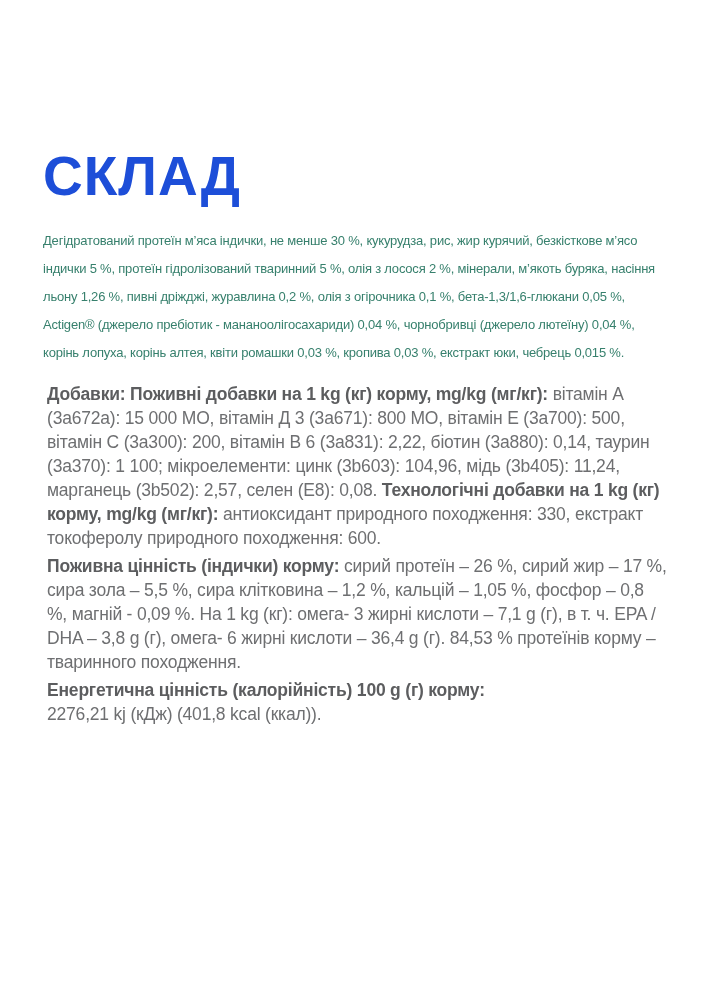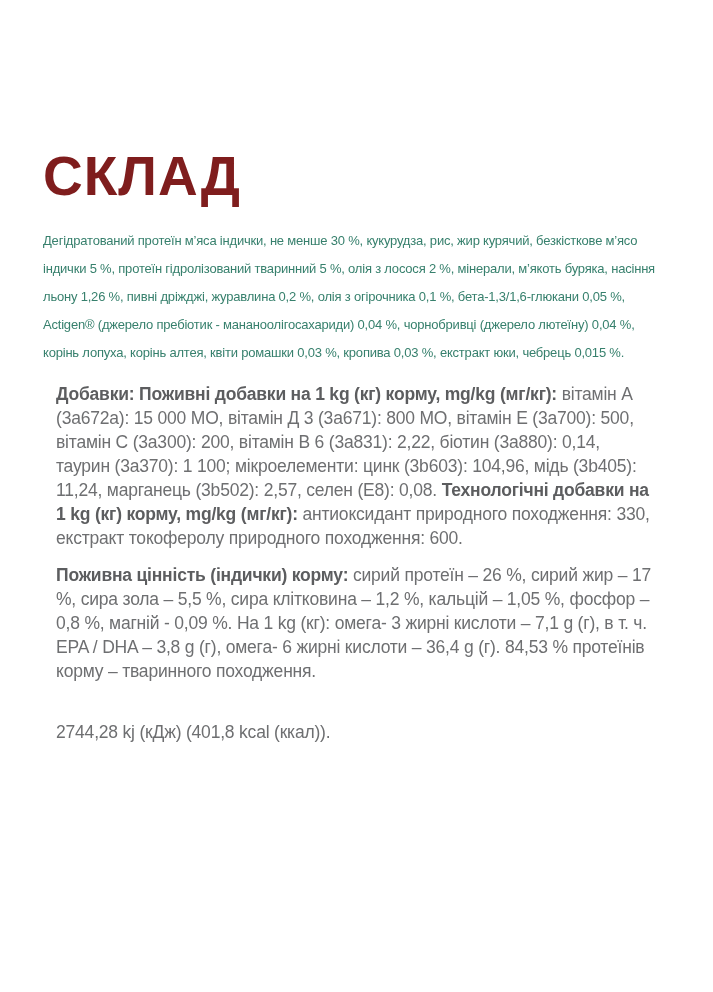--- a/index.html
+++ b/index.html
@@ -20,31 +20,31 @@
     height: 992px;
     padding: 146px 42px 0 43px;
     background: #ffffff;
   }
   .page-title {
     margin: 0 0 20px 0;
     font-size: 55px;
     line-height: 1.1;
     font-weight: bold;
     letter-spacing: 1px;
-    color: #7f1d1d;
+    color: #1d4ed8;
   }
   .ingredients {
     margin: 0 0 15px 0;
     font-size: 13px;
     line-height: 28px;
     letter-spacing: -0.2px;
     color: #37806d;
   }
   .details {
-    margin: 13px;
+    margin: 4px;
     font-size: 17.5px;
     line-height: 24px;
     letter-spacing: -0.2px;
     color: #6e6f71;
   }
   .details b {
     color: #5c5d5f;
     font-weight: bold;
   }
 </style>
@@ -54,15 +54,15 @@
 <main class="label-page">
 
   <h1 class="page-title">СКЛАД</h1>
 
   <p class="ingredients">Дегідратований протеїн м’яса індички, не менше 30 %, кукурудза, рис, жир курячий, безкісткове м’ясо індички 5 %, протеїн гідролізований тваринний 5 %, олія з лосося 2 %, мінерали, м’якоть буряка, насіння льону 1,26 %, пивні дріжджі, журавлина 0,2 %, олія з огірочника 0,1 %, бета-1,3/1,6-глюкани 0,05 %, Actigen® (джерело пребіотик - мананоолігосахариди) 0,04 %, чорнобривці (джерело лютеїну) 0,04 %, корінь лопуха, корінь алтея, квіти ромашки 0,03 %, кропива 0,03 %, екстракт юки, чебрець 0,015 %.</p>
 
   <p class="details"><b>Добавки: Поживні добавки на 1 kg (кг) корму, mg/kg (мг/кг):</b><span> вітамін А (3а672а): 15 000 МО, вітамін Д 3 (3а671): 800 МО, вітамін Е (3а700): 500, вітамін С (3а300): 200, вітамін В 6 (3а831): 2,22, біотин (3а880): 0,14, таурин (3а370): 1 100; мікроелементи: цинк (3b603): 104,96, мідь (3b405): 11,24, марганець (3b502): 2,57, селен (Е8): 0,08. </span><b>Технологічні добавки на 1 kg (кг) корму, mg/kg (мг/кг):</b><span> антиоксидант природного походження: 330, екстракт токоферолу природного походження: 600.</span></p>
 
   <p class="details"><b>Поживна цінність (індички) корму:</b><span> сирий протеїн – 26 %, сирий жир – 17 %, сира зола – 5,5 %, сира клітковина – 1,2 %, кальцій – 1,05 %, фосфор – 0,8 %, магній - 0,09 %. На 1 kg (кг): омега- 3 жирні кислоти – 7,1 g (г), в т. ч. EPA / DHA – 3,8 g (г), омега- 6 жирні кислоти – 36,4 g (г). 84,53 % протеїнів корму – тваринного походження.</span></p>
 
-  <p class="details"><br><span>2744,28 kj (кДж) (401,8 kcal (ккал)).</span></p>
+  <p class="details"><b>Енергетична цінність (калорійність) 100 g (г) корму:</b><br><span>2276,21 kj (кДж) (401,8 kcal (ккал)).</span></p>
 
 </main>
 
 </body></html>

